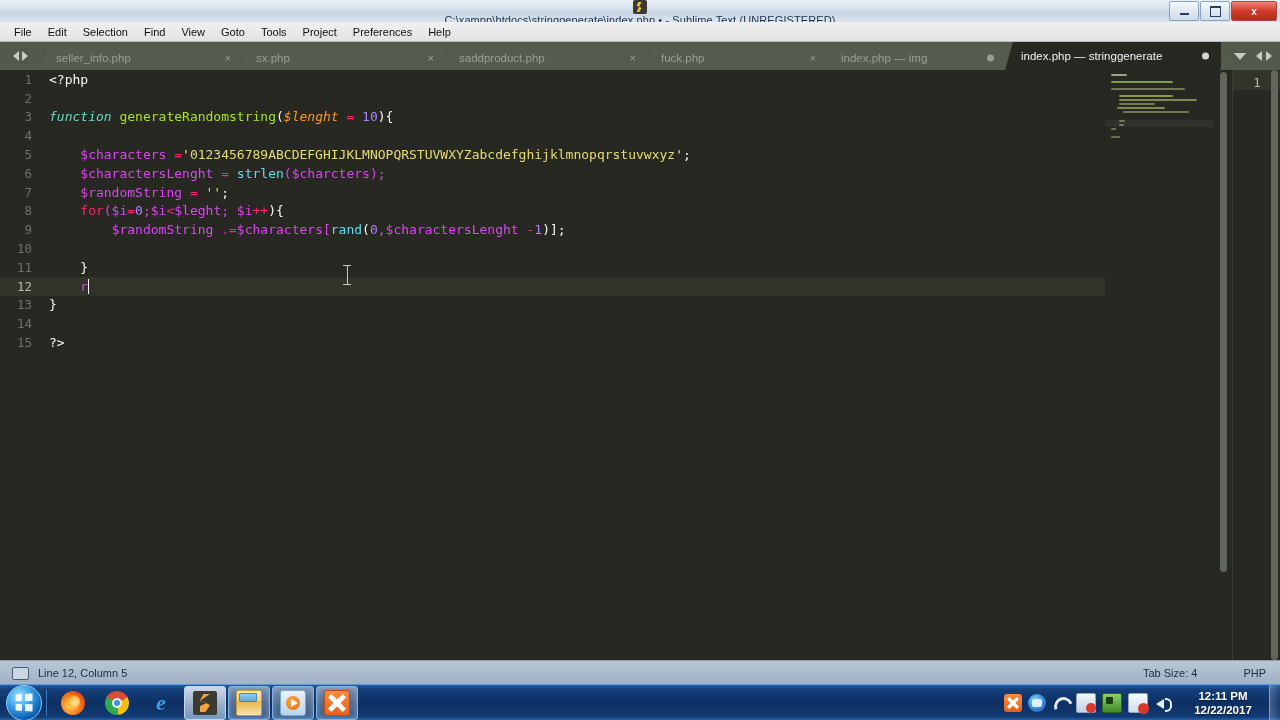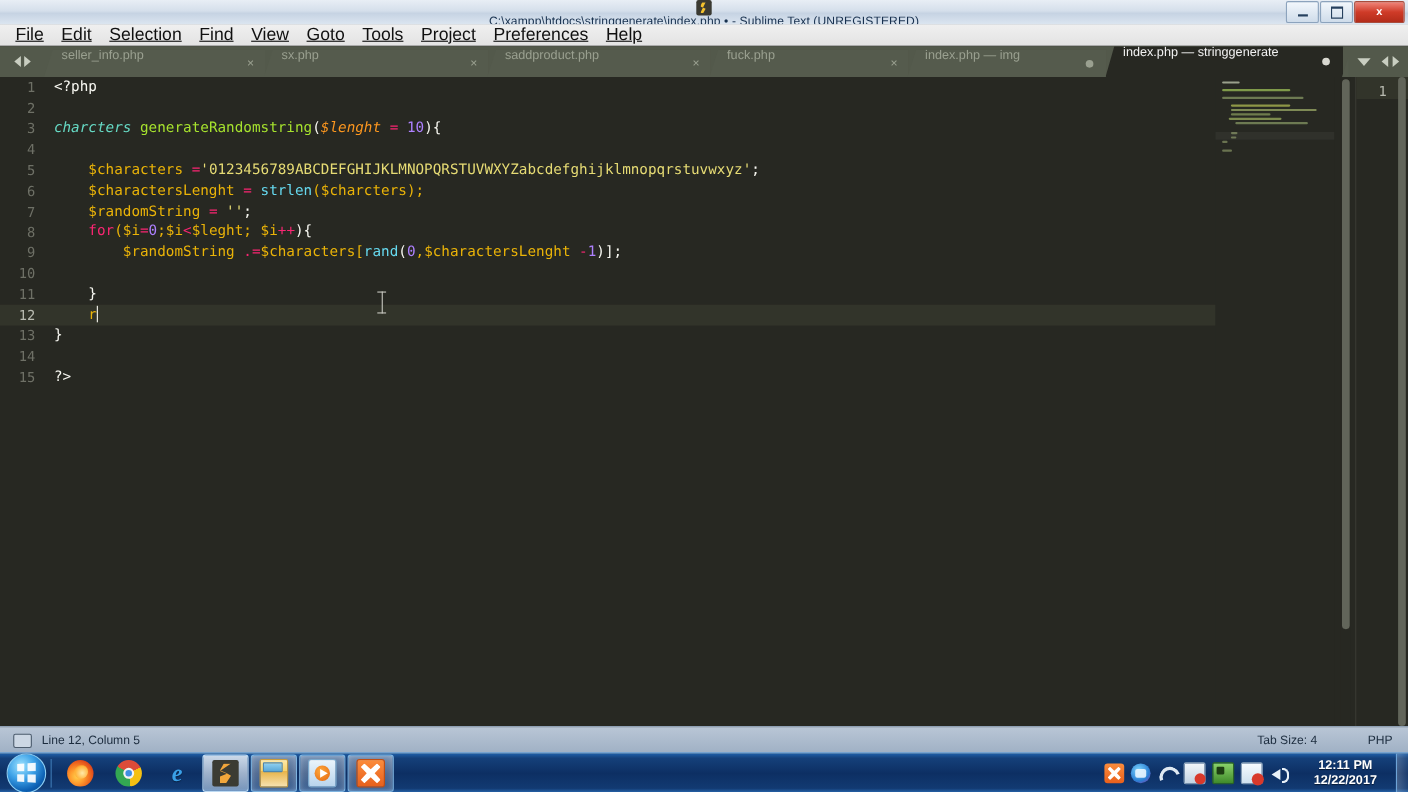--- a/index.html
+++ b/index.html
@@ -46,38 +46,38 @@
   .wb .max{width:9px;height:8px;border:1px solid #26405e;border-top-width:2px;}
 
   
   .menubar{
     position:absolute;left:0;top:22px;width:1280px;height:19px;
     background:linear-gradient(to bottom,#f0f0f0,#e3e3e3);
     border-bottom:1px solid #b8b8b8;
     display:flex;align-items:center;padding-left:6px;
   }
   .menuitem{
-    font-size:16px;color:#101010;padding:2px 8px;white-space:nowrap;cursor:default;text-decoration:underline;
+    font-size:11px;color:#101010;padding:2px 8px;white-space:nowrap;cursor:default;
   }
 
   
   .tabbar{
     position:absolute;left:0;top:42px;width:1280px;height:28px;
     background:#53594b;display:flex;align-items:flex-end;
   }
   .tabnav{
     width:40px;height:28px;display:flex;align-items:center;justify-content:center;
     gap:3px;flex:0 0 auto;
   }
   .tabnav .ar{width:0;height:0;border-top:5px solid transparent;border-bottom:5px solid transparent;}
   .tabnav .ar.l{border-right:6px solid #c9cec1;}
   .tabnav .ar.r{border-left:6px solid #c9cec1;}
   .tabs{display:flex;align-items:flex-end;flex:1 1 auto;overflow:hidden;}
   .tab{
-    position:relative;height:25px;display:flex;align-items:flex-start;
+    position:relative;height:25px;display:flex;align-items:center;
     padding:0 10px 0 16px;background:#555b4d;color:#9aa090;font-size:11.5px;
     white-space:nowrap;flex:0 0 auto;
     clip-path:polygon(8px 0,100% 0,100% 100%,0 100%);
     margin-right:-1px;
   }
   .tab .tlabel{margin-right:28px;}
   .tab.active{background:#272822;color:#f2f2f2;height:28px;}
   .tab .tclose{
     position:absolute;right:10px;top:50%;transform:translateY(-50%);
     font-size:11px;color:#9aa090;line-height:1;
@@ -106,21 +106,21 @@
   .line.cur{background:#32342a;}
   .ln{
     width:32px;text-align:right;color:#6e7066;font-size:12.5px;flex:0 0 auto;
     font-family:"DejaVu Sans Mono","Liberation Mono",monospace;
   }
   .ln.cur{color:#b8bab0;}
   .src{margin-left:17px;color:#f8f8f2;}
 
   .t-kw{color:#66d9c4;font-style:italic;}
   .t-fn{color:#a6e22e;}
-  .t-var{color:#eab308;}
+  .t-var{color:#d946ef;}
   .t-param{color:#fd971f;font-style:italic;}
   .t-num{color:#ae81ff;}
   .t-op{color:#f92672;}
   .t-str{color:#e6db74;}
   .t-call{color:#66d9ef;}
   .t-punc{color:#f8f8f2;}
   .t-tag{color:#f8f8f2;}
 
   .caret{
     display:inline-block;width:1px;height:15px;background:#f8f8f0;
@@ -364,21 +364,21 @@
         <span class="src"><span class="t-tag">&lt;?php</span></span>
       </div>
 
       <div class="line">
         <span class="ln">2</span>
         <span class="src"></span>
       </div>
 
       <div class="line">
         <span class="ln">3</span>
-        <span class="src"><span class="t-kw">charcters</span><span class="t-fn"> generateRandomstring</span><span class="t-punc">(</span><span class="t-param">$lenght</span><span class="t-op"> = </span><span class="t-num">10</span><span class="t-punc">)</span><span class="t-punc">{</span></span>
+        <span class="src"><span class="t-kw">function</span><span class="t-fn"> generateRandomstring</span><span class="t-punc">(</span><span class="t-param">$lenght</span><span class="t-op"> = </span><span class="t-num">10</span><span class="t-punc">)</span><span class="t-punc">{</span></span>
       </div>
 
       <div class="line">
         <span class="ln">4</span>
         <span class="src"></span>
       </div>
 
       <div class="line">
         <span class="ln">5</span>
         <span class="src">    <span class="t-var">$characters </span><span class="t-op">=</span><span class="t-str">'0123456789ABCDEFGHIJKLMNOPQRSTUVWXYZabcdefghijklmnopqrstuvwxyz'</span><span class="t-punc">;</span></span>

